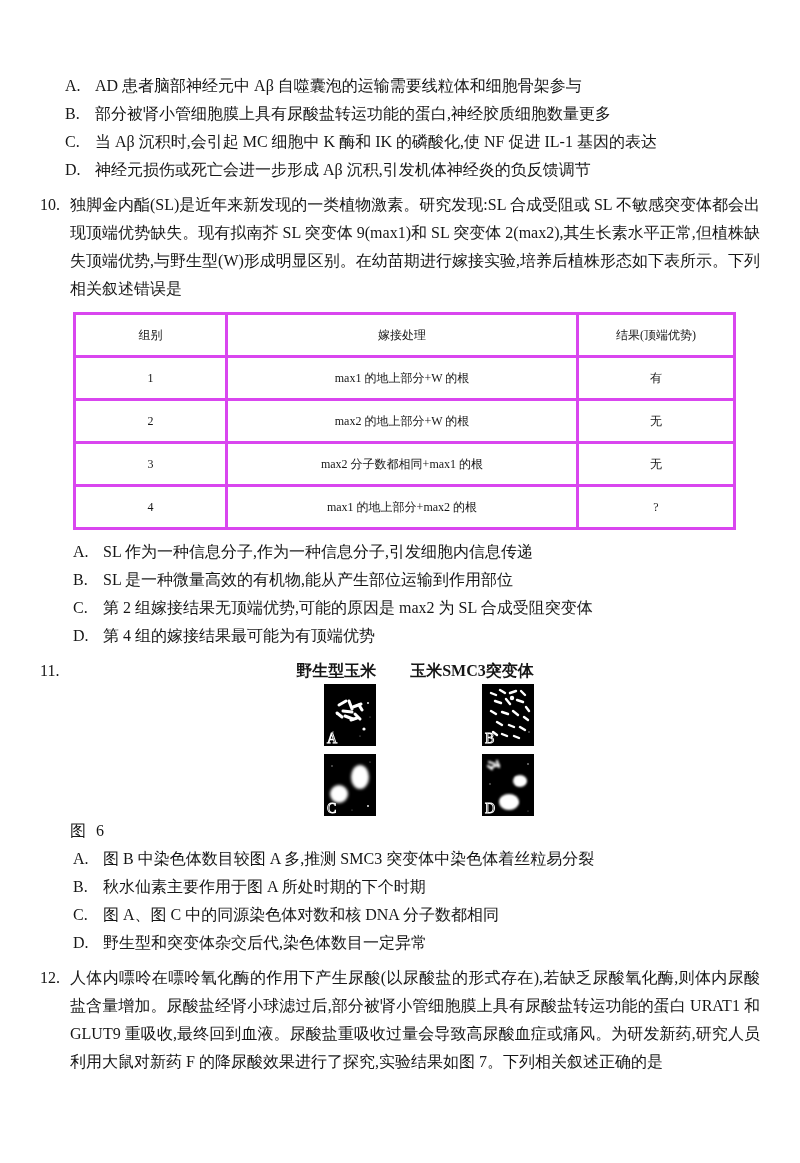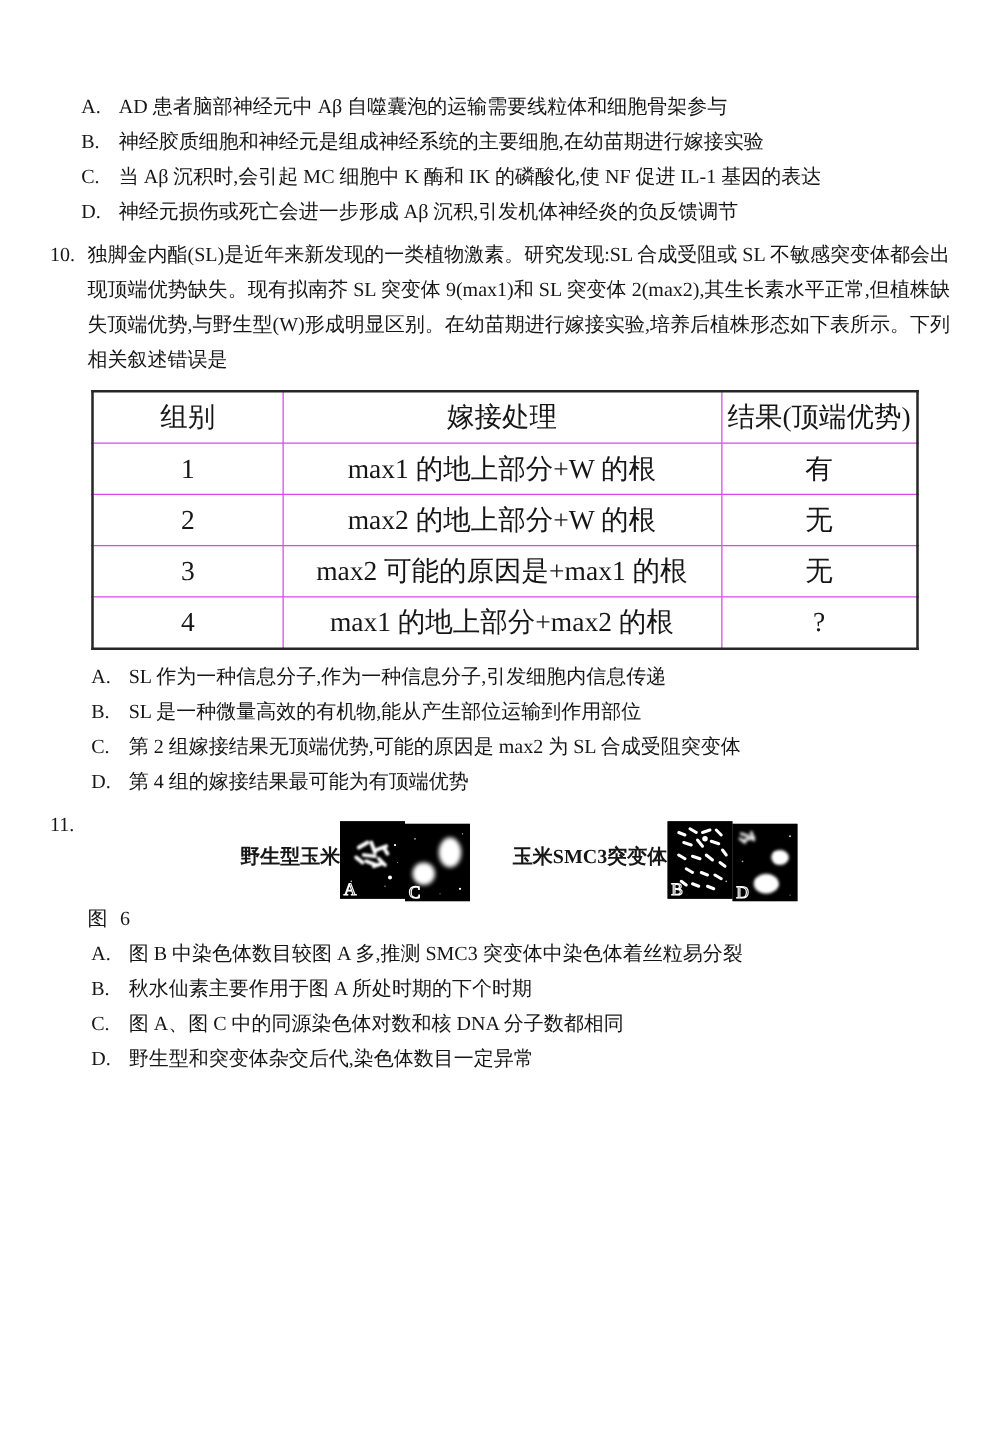--- a/index.html
+++ b/index.html
@@ -17,46 +17,46 @@
   .opt-label{flex:0 0 30px;}
   .opt-text{flex:1;}
   
   .question{display:flex;margin-top:7px;}
   .q-num{flex:0 0 30px;}
   .q-body{flex:1;}
   .q-stem{text-align:justify;}
   
   table.graft{border-collapse:collapse;margin:9px 0 8px 3px;width:660px;table-layout:fixed;border:2px solid #262626;}
   table.graft th,table.graft td{
-    border:1px solid #d946ef;height:32px;text-align:center;vertical-align:middle;
-    font-weight:normal;padding:4px 4px;font-size:22px;
+    border:3px solid #d946ef;height:32px;text-align:center;vertical-align:middle;
+    font-weight:normal;padding:4px 4px;font-size:12px;
   }
   
   .figure{margin:4px 0 0 0;}
   .fig-cols{display:flex;justify-content:center;gap:34px;}
-  .fig-col{display:flex;flex-direction:row;align-items:center;}
+  .fig-col{display:flex;flex-direction:column;align-items:flex-end;}
   .fig-head{font-weight:bold;line-height:20px;white-space:nowrap;}
   .panel{width:52px;height:62px;background:#000;margin-top:3px;display:block;}
   .panel + .panel{margin-top:8px;}
   .fig-caption{text-align:left;margin-top:3px;line-height:24px;}
   .fig-caption span{letter-spacing:3px;}
 </style>
 </head>
 <body>
 
 <div class="page">
 
   <div class="options opts-prev">
     <div class="option">
       <span class="opt-label">A.</span>
       <span class="opt-text">AD 患者脑部神经元中 Aβ 自噬囊泡的运输需要线粒体和细胞骨架参与</span>
     </div>
     <div class="option">
       <span class="opt-label">B.</span>
-      <span class="opt-text">神经胶质细胞和神经元是组成神经系统的主要细胞,在幼苗期进行嫁接实验</span>
+      <span class="opt-text">部分被肾小管细胞膜上具有尿酸盐转运功能的蛋白,神经胶质细胞数量更多</span>
     </div>
     <div class="option">
       <span class="opt-label">C.</span>
       <span class="opt-text">当 Aβ 沉积时,会引起 MC 细胞中 K 酶和 IK 的磷酸化,使 NF 促进 IL-1 基因的表达</span>
     </div>
     <div class="option">
       <span class="opt-label">D.</span>
       <span class="opt-text">神经元损伤或死亡会进一步形成 Aβ 沉积,引发机体神经炎的负反馈调节</span>
     </div>
   </div>
@@ -83,21 +83,21 @@
           <td>max1 的地上部分+W 的根</td>
           <td>有</td>
         </tr>
         <tr>
           <td>2</td>
           <td>max2 的地上部分+W 的根</td>
           <td>无</td>
         </tr>
         <tr>
           <td>3</td>
-          <td>max2 可能的原因是+max1 的根</td>
+          <td>max2 分子数都相同+max1 的根</td>
           <td>无</td>
         </tr>
         <tr>
           <td>4</td>
           <td>max1 的地上部分+max2 的根</td>
           <td>?</td>
         </tr>
       </tbody>
         </table>
 
@@ -265,14 +265,20 @@
           <span class="opt-text">图 A、图 C 中的同源染色体对数和核 DNA 分子数都相同</span>
         </div>
         <div class="option">
           <span class="opt-label">D.</span>
           <span class="opt-text">野生型和突变体杂交后代,染色体数目一定异常</span>
         </div>
       </div>
     </div>
   </div>
 
+  <div class="question">
+    <div class="q-num">12.</div>
+    <div class="q-body">
+      <div class="q-stem">人体内嘌呤在嘌呤氧化酶的作用下产生尿酸(以尿酸盐的形式存在),若缺乏尿酸氧化酶,则体内尿酸盐含量增加。尿酸盐经肾小球滤过后,部分被肾小管细胞膜上具有尿酸盐转运功能的蛋白 URAT1 和 GLUT9 重吸收,最终回到血液。尿酸盐重吸收过量会导致高尿酸血症或痛风。为研发新药,研究人员利用大鼠对新药 F 的降尿酸效果进行了探究,实验结果如图 7。下列相关叙述正确的是</div>
+    </div>
+  </div>
 
 </div>
 
 </body></html>

